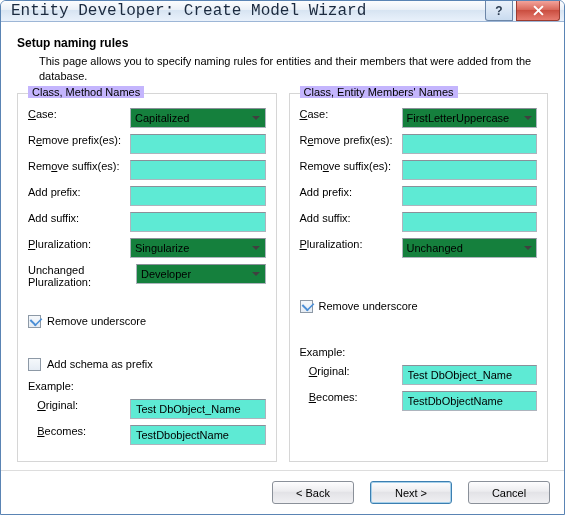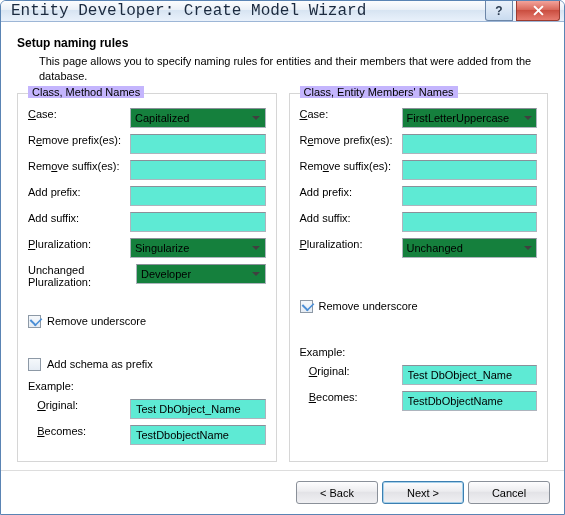--- a/index.html
+++ b/index.html
@@ -25,21 +25,21 @@
   .u { text-decoration:underline; }
   .txt { width:100%; height:20px; border:1px solid #adb4bd; border-top-color:#8a9099; padding:1px 5px; font:inherit; background:#5eead4; }
   .sel { position:relative; width:100%; height:20px; border:1px solid #adb4bd; border-top-color:#8a9099; background:#15803d; display:flex; align-items:center; padding-left:4px; }
   .sel .arrow { position:absolute; right:0; top:0; bottom:0; width:17px; display:flex; align-items:center; justify-content:center; }
   .sel .arrow svg { width:8px; height:5px; }
   .chkrow { display:flex; align-items:center; height:20px; margin:23px 0 2px 0; }
   .chk { width:13px; height:13px; border:1px solid #8d99a6; background:linear-gradient(#f5f8fb,#e5ecf4); margin-right:6px; position:relative; }
   .chk.on::after { content:""; position:absolute; left:2px; top:-1px; width:8px; height:8px; border-right:2px solid #4a8ed6; border-bottom:2px solid #4a8ed6; transform:rotate(45deg) scaleX(0.8); }
   .spacer { height:8px; }
   .exh { margin-top:6px; margin-bottom:7px; }
-  .footer { border-top:1px solid #ddd; padding:10px 14px; display:flex; justify-content:flex-end; gap:4px; }
+  .footer { border-top:1px solid #ddd; padding:10px 14px; display:flex; justify-content:flex-end; gap:16px; }
   .btn { width:82px; height:23px; border:1px solid #8a9099; background:linear-gradient(#fdfdfe,#ececef 45%,#e2e2e6 46%,#f0f0f3); font:inherit; border-radius:3px; }
   .btn.primary { border-color:#3c7fb1; box-shadow:0 0 0 1px #a6d0ea inset; }
 </style>
 </head>
 <body>
 
 <div class="window">
   <div class="titlebar">
     <span class="title">Entity Developer: Create Model Wizard</span>
     <div class="ctrls">

